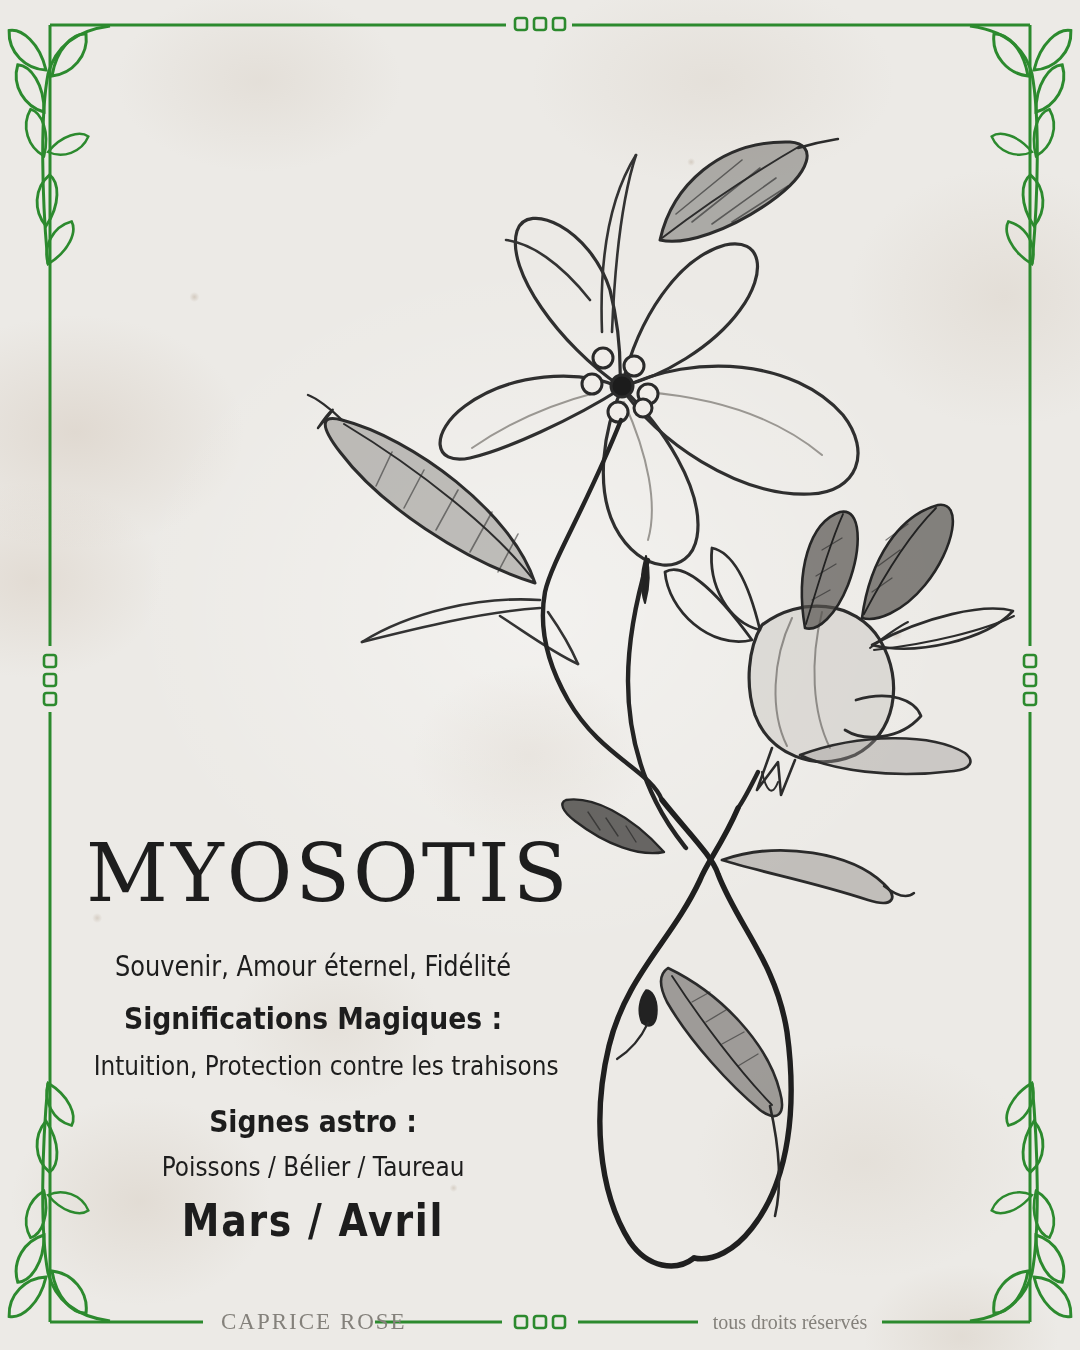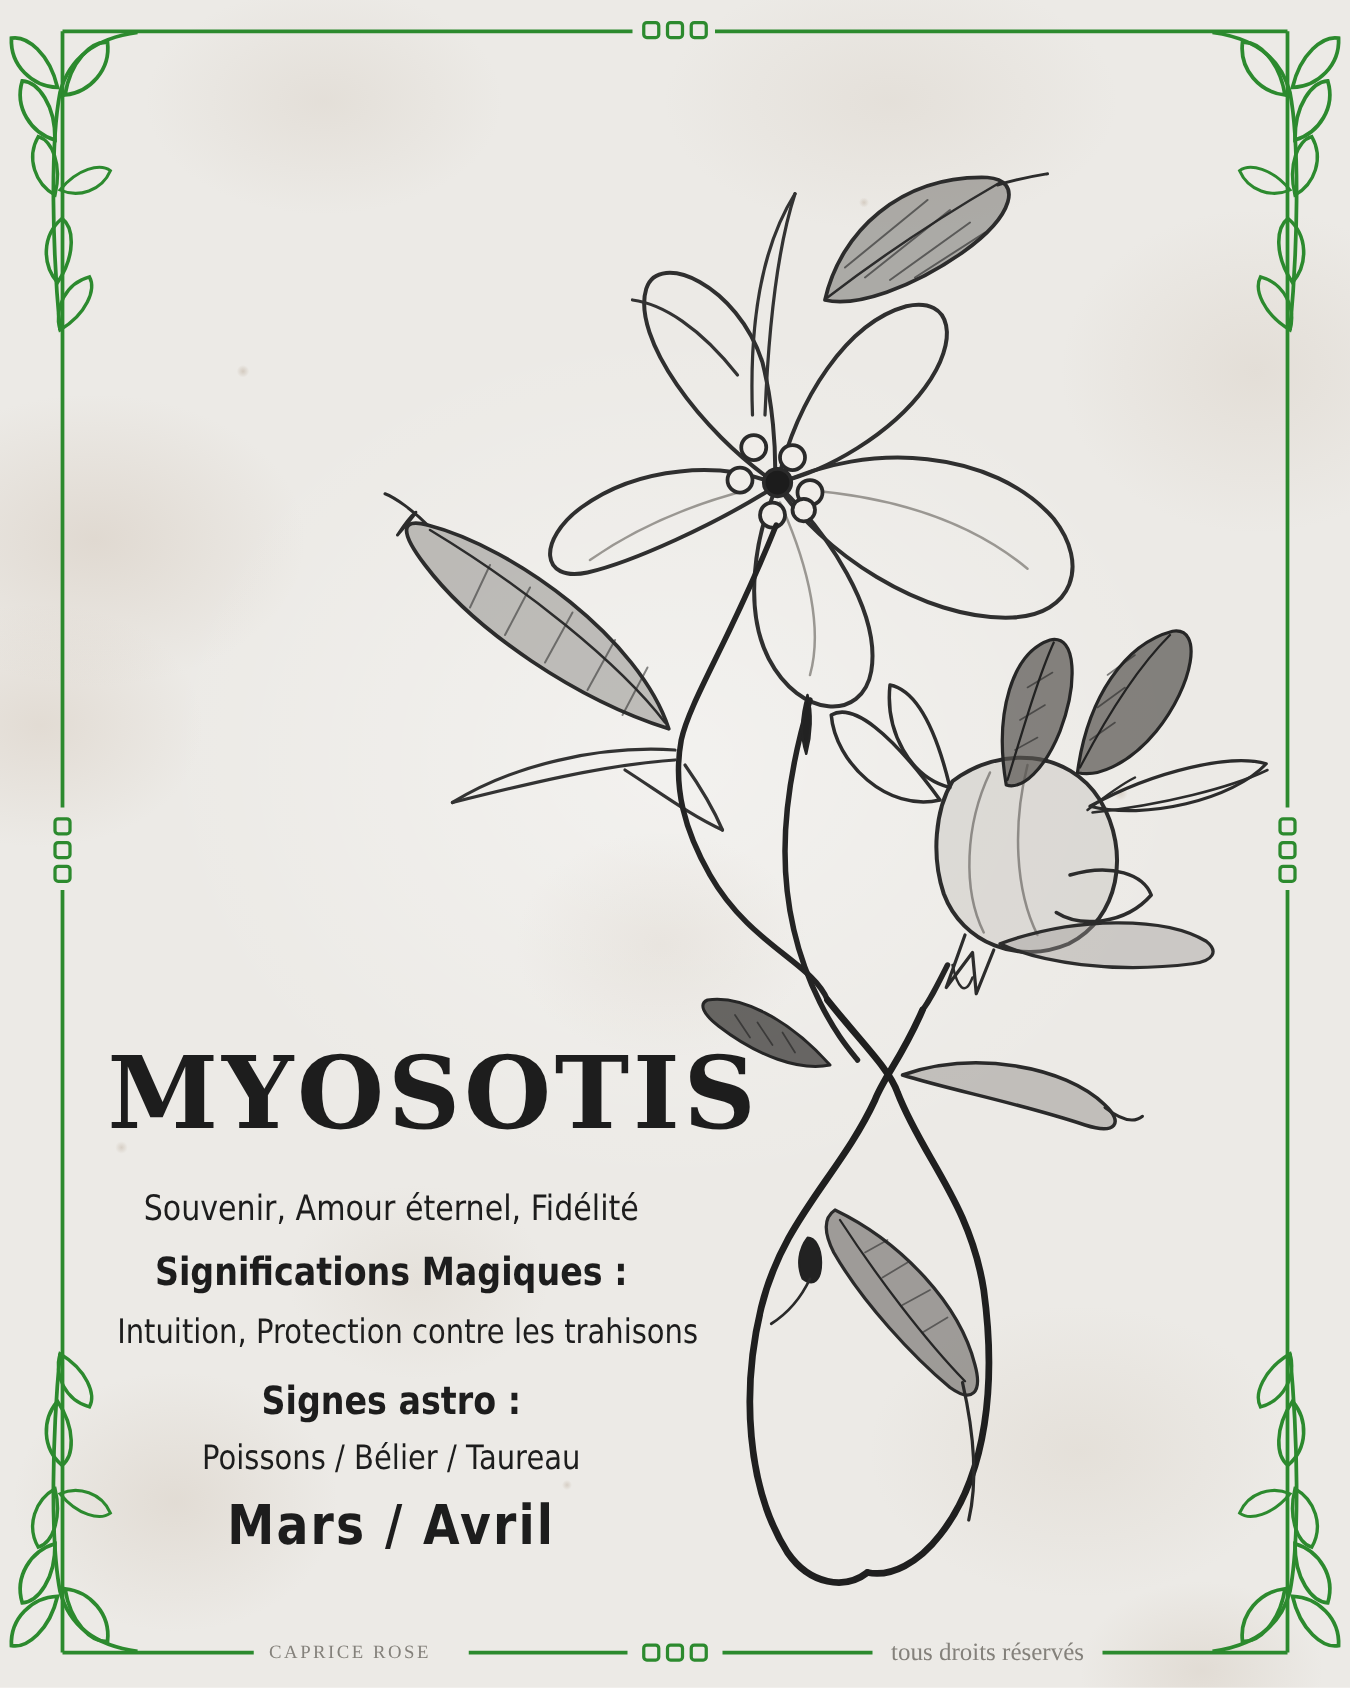--- a/index.html
+++ b/index.html
@@ -32,41 +32,41 @@
       radial-gradient(circle 4px at 42% 88%, rgba(165,143,120,.30), transparent 100%),
       radial-gradient(circle 5px at 9% 68%, rgba(165,143,120,.30), transparent 100%),
       radial-gradient(ellipse 600px 500px at 50% 45%, rgba(255,255,255,.35), transparent 70%);
   }
   .layer{position:absolute;left:0;top:0;width:1080px;height:1350px;}
   .deco{color:var(--accent-green);}
   .sketch{color:var(--sketch);}
   .page-title{
     position:absolute;left:86px;top:834px;width:460px;
     font-family:"DejaVu Serif","Liberation Serif",serif;
-    font-size:80px;font-weight:700;letter-spacing:3px;line-height:1;
+    font-size:80px;font-weight:400;letter-spacing:3px;line-height:1;
     color:var(--ink);text-align:center;white-space:nowrap;
   }
   .textline{
     position:absolute;left:58px;width:510px;text-align:center;
     color:var(--ink);transform:scaleX(.86);transform-origin:50% 50%;
     white-space:nowrap;
   }
   .t-meanings{top:950px;font-size:28px;}
   .t-label{font-weight:bold;font-size:31px;}
   .t-magic-label{top:1000px;}
   .t-magic-value{top:1050px;font-size:27px;}
   .t-astro-label{top:1103px;}
   .t-astro-value{top:1151px;font-size:27px;}
   .t-months{top:1195px;font-size:44px;font-weight:bold;letter-spacing:2px;}
   .footer-text{
     position:absolute;top:1308px;height:28px;line-height:28px;
     font-family:"Liberation Serif","DejaVu Serif",serif;
     color:var(--footer-gray);text-align:center;white-space:nowrap;
   }
-  .footer-brand{left:196px;width:168px;font-size:15px;letter-spacing:2px;}
+  .footer-brand{left:221px;width:168px;font-size:23px;letter-spacing:2px;}
   .footer-rights{left:700px;width:180px;font-size:20px;}
 </style>
 </head>
 <body>
 
 <div class="poster">
 
   <svg class="layer sketch" viewBox="0 0 1080 1350" aria-hidden="true">
     <g stroke="currentColor" fill="none" stroke-linecap="round" stroke-linejoin="round">
 

